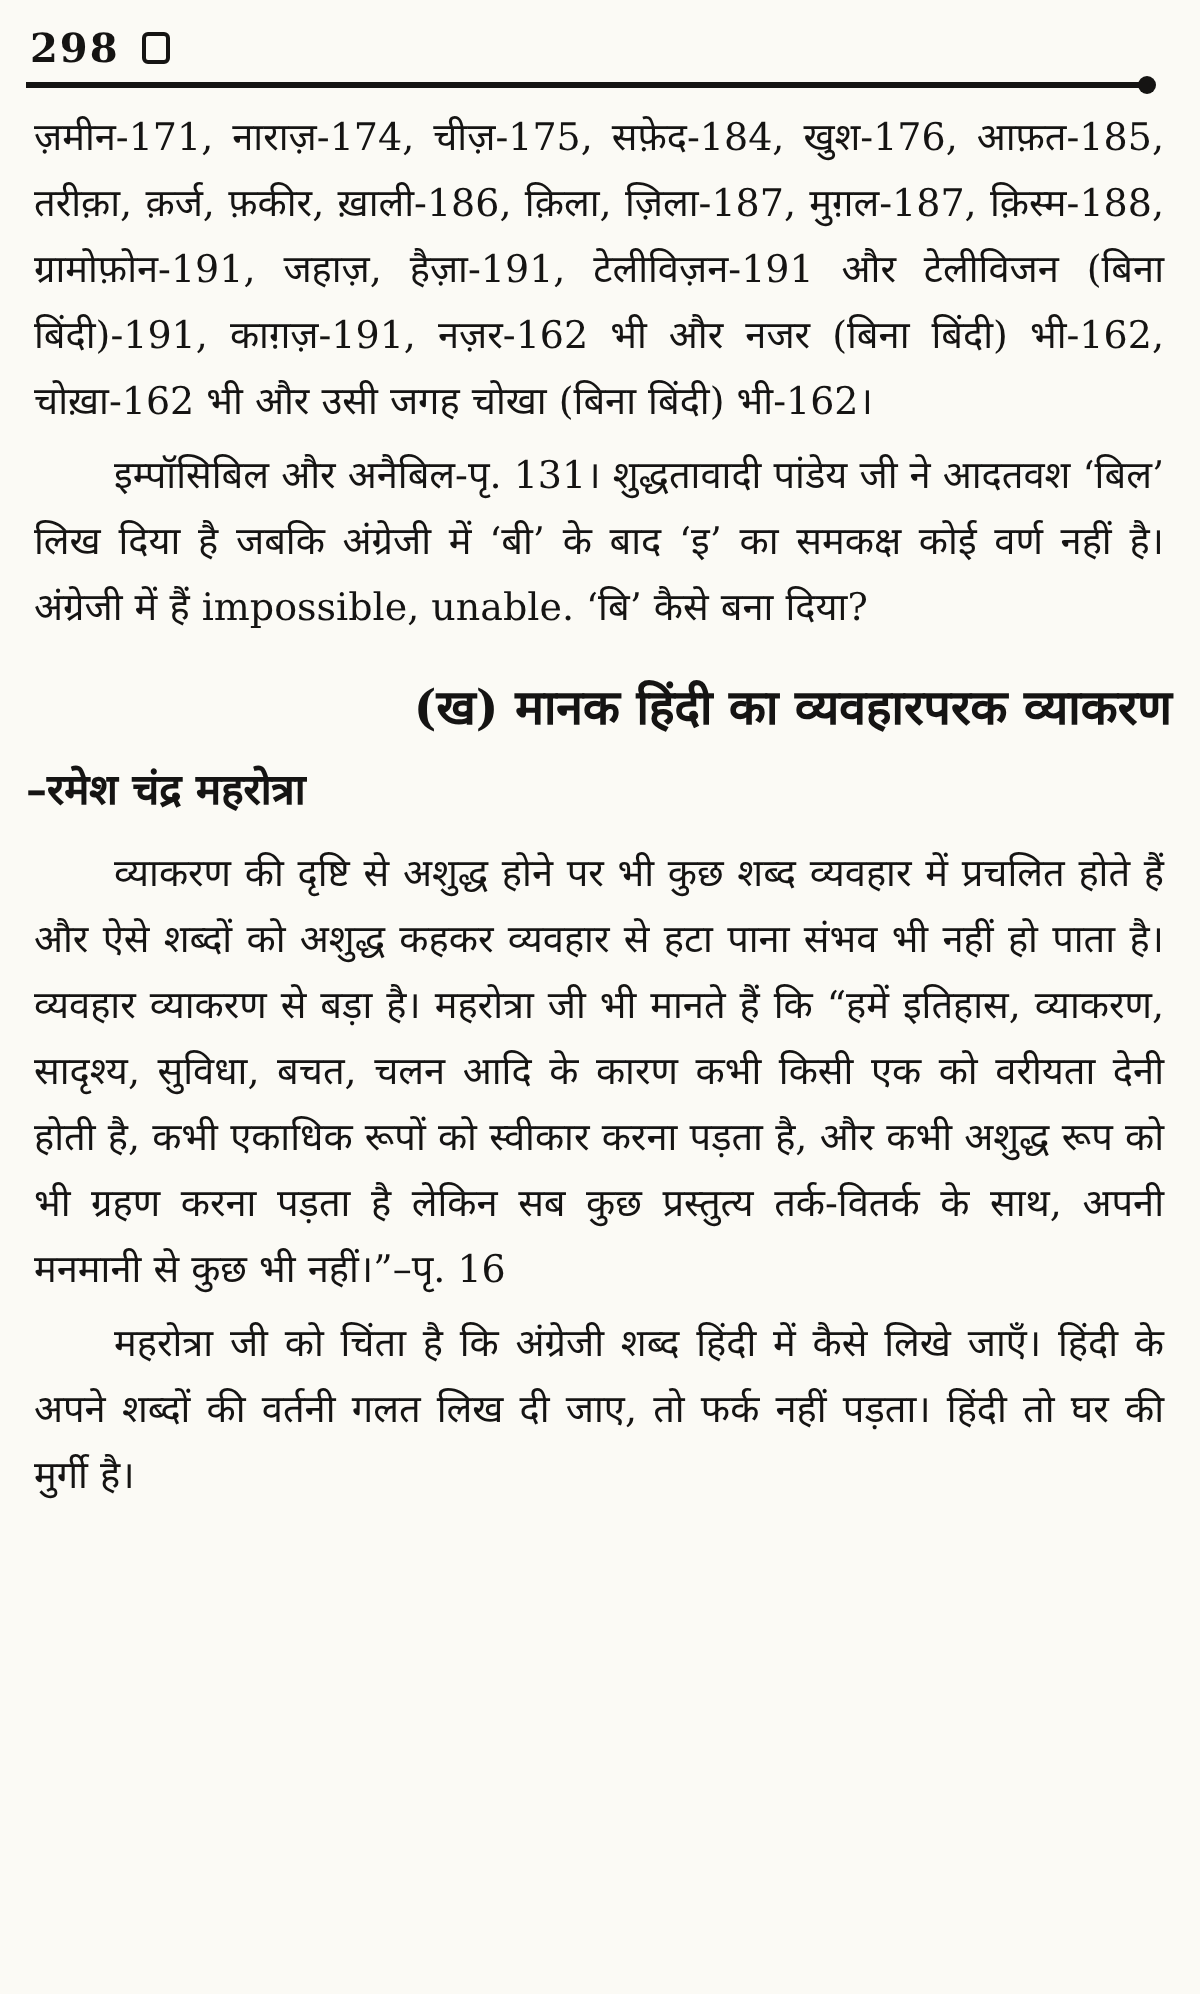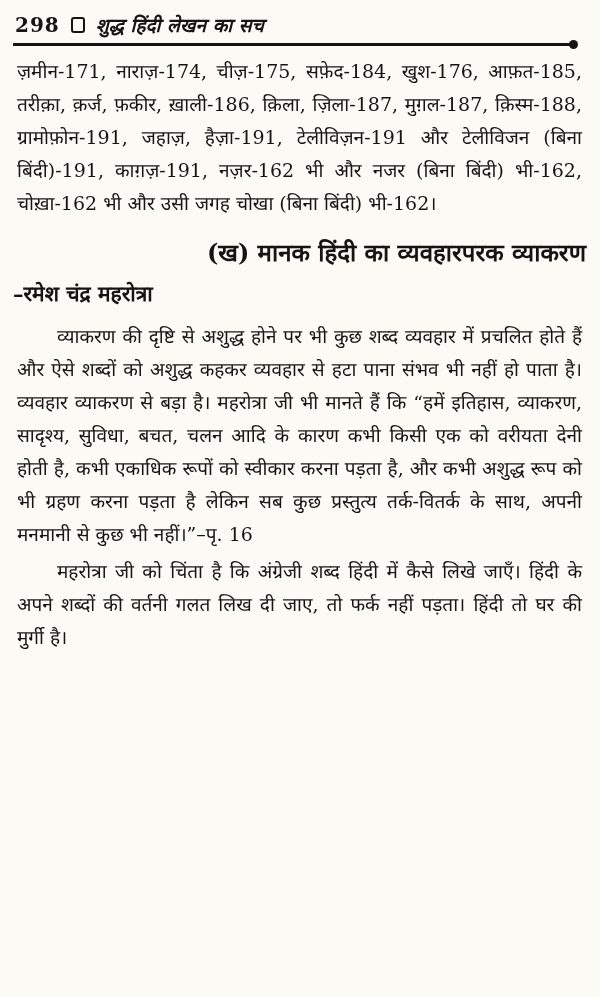--- a/index.html
+++ b/index.html
@@ -92,33 +92,33 @@
   }
 </style>
 </head>
 <body>
 
 <div class="page">
 
   <div class="header-row">
     <span class="page-num">298</span>
     <span class="square-icon"></span>
-    <span class="book-title">शुद्ध हिंदी लेखन का सच</span>
   </div>
 
   <div class="rule">
     <span class="rule-dot"></span>
   </div>
 
   <div class="body-text">
 
     <p class="no-indent">ज़मीन-171, नाराज़-174, चीज़-175, सफ़ेद-184, खुश-176, आफ़त-185, तरीक़ा, क़र्ज, फ़कीर, ख़ाली-186, क़िला, ज़िला-187, मुग़ल-187, क़िस्म-188, ग्रामोफ़ोन-191, जहाज़, हैज़ा-191, टेलीविज़न-191 और टेलीविजन (बिना बिंदी)-191, काग़ज़-191, नज़र-162 भी और नजर (बिना बिंदी) भी-162, चोख़ा-162 भी और उसी जगह चोखा (बिना बिंदी) भी-162।</p>
 
 
 
+    <p>इम्पॉसिबिल और अनैबिल-पृ. 131। शुद्धतावादी पांडेय जी ने आदतवश ‘बिल’ लिख दिया है जबकि अंग्रेजी में ‘बी’ के बाद ‘इ’ का समकक्ष कोई वर्ण नहीं है। अंग्रेजी में हैं impossible, unable. ‘बि’ कैसे बना दिया?</p>
 
     <h2 class="section-heading">(ख) मानक हिंदी का व्यवहारपरक व्याकरण</h2>
 
     <div class="byline">–रमेश चंद्र महरोत्रा</div>
 
 
     <p>व्याकरण की दृष्टि से अशुद्ध होने पर भी कुछ शब्द व्यवहार में प्रचलित होते हैं और ऐसे शब्दों को अशुद्ध कहकर व्यवहार से हटा पाना संभव भी नहीं हो पाता है। व्यवहार व्याकरण से बड़ा है। महरोत्रा जी भी मानते हैं कि “हमें इतिहास, व्याकरण, सादृश्य, सुविधा, बचत, चलन आदि के कारण कभी किसी एक को वरीयता देनी होती है, कभी एकाधिक रूपों को स्वीकार करना पड़ता है, और कभी अशुद्ध रूप को भी ग्रहण करना पड़ता है लेकिन सब कुछ प्रस्तुत्य तर्क-वितर्क के साथ, अपनी मनमानी से कुछ भी नहीं।”–पृ. 16</p>
 
     <p>महरोत्रा जी को चिंता है कि अंग्रेजी शब्द हिंदी में कैसे लिखे जाएँ। हिंदी के अपने शब्दों की वर्तनी गलत लिख दी जाए, तो फर्क नहीं पड़ता। हिंदी तो घर की मुर्गी है।</p>
 

